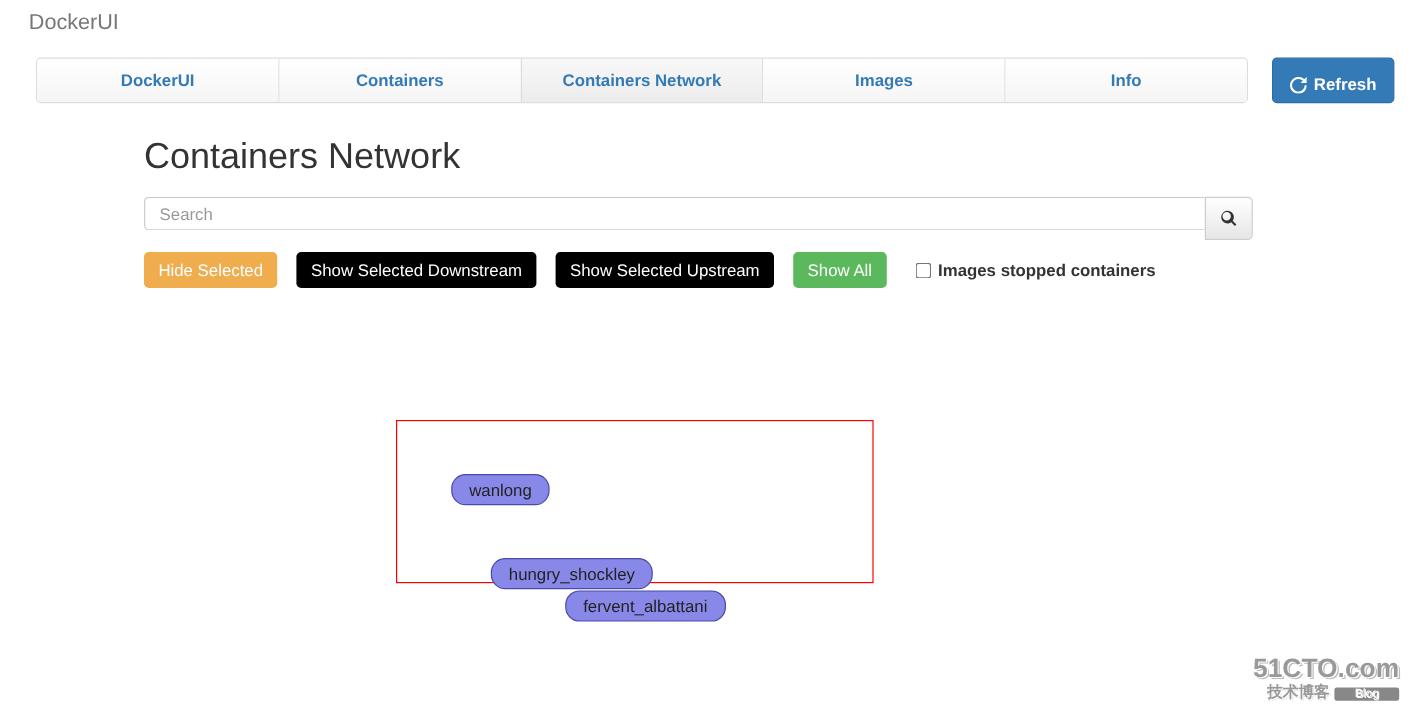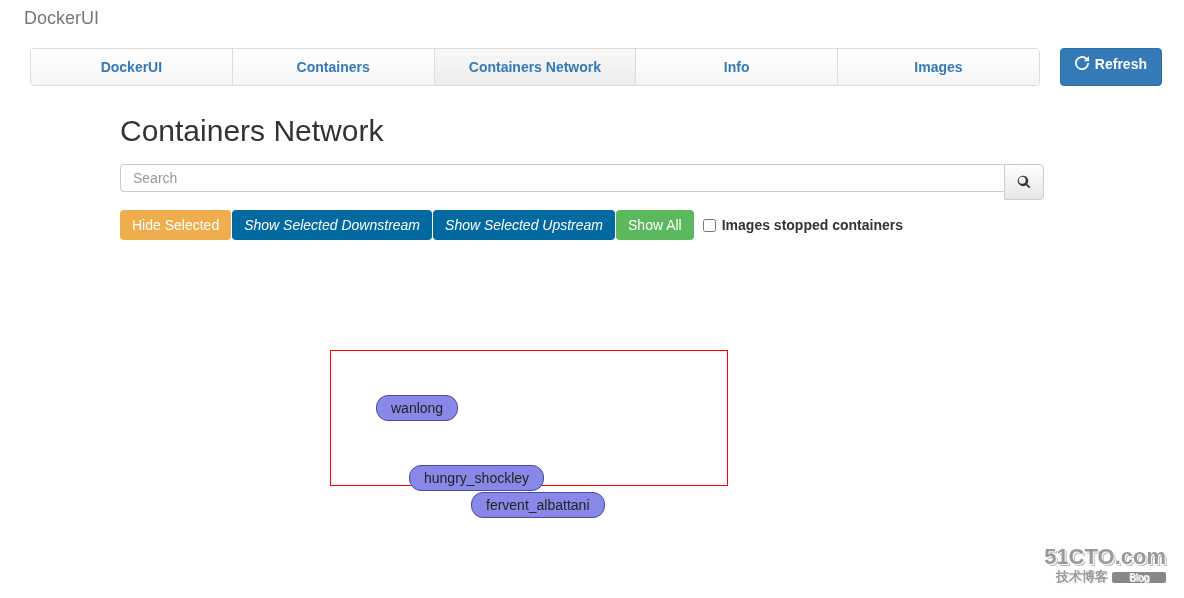--- a/index.html
+++ b/index.html
@@ -4,33 +4,33 @@
   <style>
     * { box-sizing: border-box; margin: 0; padding: 0; }
     body { font-family: "Helvetica Neue", Helvetica, Arial, sans-serif; font-size: 14px; color: #333; background: #fff; width: 1184px; height: 598px; position: relative; overflow: hidden; }
     .brand { position: absolute; top: 8px; left: 24px; font-size: 18px; color: #777; }
     .topbar { position: absolute; top: 48px; left: 30px; right: 22px; display: flex; align-items: stretch; }
     .tabs { display: flex; flex: 1; border: 1px solid #ddd; border-radius: 4px; overflow: hidden; }
     .tab { flex: 1; text-align: center; padding: 10px 0; color: #337ab7; background: #fff; cursor: pointer; border-right: 1px solid #ddd; font-weight: 700; font-size: 14px; }
     .tab:last-child { border-right: none; }
     .tab.active { background: linear-gradient(#f8f8f8, #ececec); color: #337ab7; }
     .tab:not(.active) { background: linear-gradient(#fff, #f5f5f5); }
-    .refresh-btn { margin-left: 20px; background: #337ab7; color: #fff; border: 1px solid #2e6da4; border-radius: 4px; padding: 7px 14px; cursor: pointer; display: flex; align-items: flex-start; font-weight: 700; font-size: 14px; }
+    .refresh-btn { margin-left: 20px; background: #337ab7; color: #fff; border: 1px solid #2e6da4; border-radius: 4px; padding: 7px 14px; cursor: pointer; display: flex; align-items: flex-end; font-weight: 700; font-size: 14px; }
     .refresh-btn svg { width: 14px; height: 14px; margin-right: 6px; fill: #fff; }
     .content { position: absolute; top: 100px; left: 120px; right: 140px; }
     .page-title { font-size: 30px; font-weight: 400; color: #333; margin: 14px 0 16px 0; }
     .search-group { display: flex; margin-bottom: 10px; }
     .search-input { flex: 1; border: 1px solid #ccc; border-right: none; border-radius: 4px 0 0 4px; padding: 8px 12px; font-size: 14px; color: #555; height: 28px; }
     .search-input::placeholder { color: #999; }
     .search-btn { border: 1px solid #ccc; border-radius: 0 4px 4px 0; background: linear-gradient(#fff, #e6e6e6); width: 40px; display: flex; align-items: center; justify-content: center; cursor: pointer; height: 36px; }
     .search-btn svg { width: 14px; height: 14px; fill: #333; }
-    .actions { display: flex; align-items: center; gap: 1px; }
+    .actions { display: flex; align-items: center; gap: 16px; }
     .btn { border: none; color: #fff; padding: 7px 12px; border-radius: 4px; cursor: pointer; font-size: 14px; }
     .btn-warning { background: #f0ad4e; }
-    .btn-info { background: #0369a1; font-style: italic; }
+    .btn-info { background: #000000; }
     .btn-success { background: #5cb85c; }
     .checkbox-wrap { margin-left: 8px; display: flex; align-items: center; font-weight: 700; color: #333; }
     .checkbox-wrap input { margin-right: 6px; }
     .graph-area { position: absolute; top: 350px; left: 330px; width: 398px; height: 136px; border: 1px solid #ff0000; }
     .node { position: absolute; background: #8888e8; border: 1px solid #4a4aa8; border-radius: 12px; padding: 4px 14px; color: #222; font-size: 14px; cursor: pointer; white-space: nowrap; }
     .annotation { position: absolute; color: #ff0000; font-size: 14px; }
     .watermark { position: absolute; right: 18px; bottom: 12px; text-align: right; color: #999; }
     .watermark .wm-top { font-size: 22px; font-weight: 700; text-shadow: 1px 1px 0 #fff, 2px 2px 0 #bbb; line-height: 1; }
     .watermark .wm-bottom { font-size: 13px; font-weight: 700; text-shadow: 1px 1px 0 #fff, 1px 1px 1px #aaa; }
     .watermark .wm-badge { display: inline-block; background: #888; color: #fff; font-size: 10px; padding: 0 17px; border-radius: 2px; margin-left: 4px; font-weight: 400; }
@@ -38,22 +38,22 @@
 </head>
 <body>
 
 <div class="brand">DockerUI</div>
 
 <div class="topbar">
   <div class="tabs">
     <div class="tab">DockerUI</div>
     <div class="tab">Containers</div>
     <div class="tab active">Containers Network</div>
+    <div class="tab">Images</div>
     <div class="tab">Info</div>
-    <div class="tab">Images</div>
   </div>
   <button class="refresh-btn">
     <svg viewBox="0 0 16 16">
         <path d="M13.6 2.4A8 8 0 1 0 16 8h-2a6 6 0 1 1-1.8-4.2L10 6h6V0l-2.4 2.4z"></path>
       </svg>
     <span>Refresh</span>
   </button>
 </div>
 
 <div class="content">

